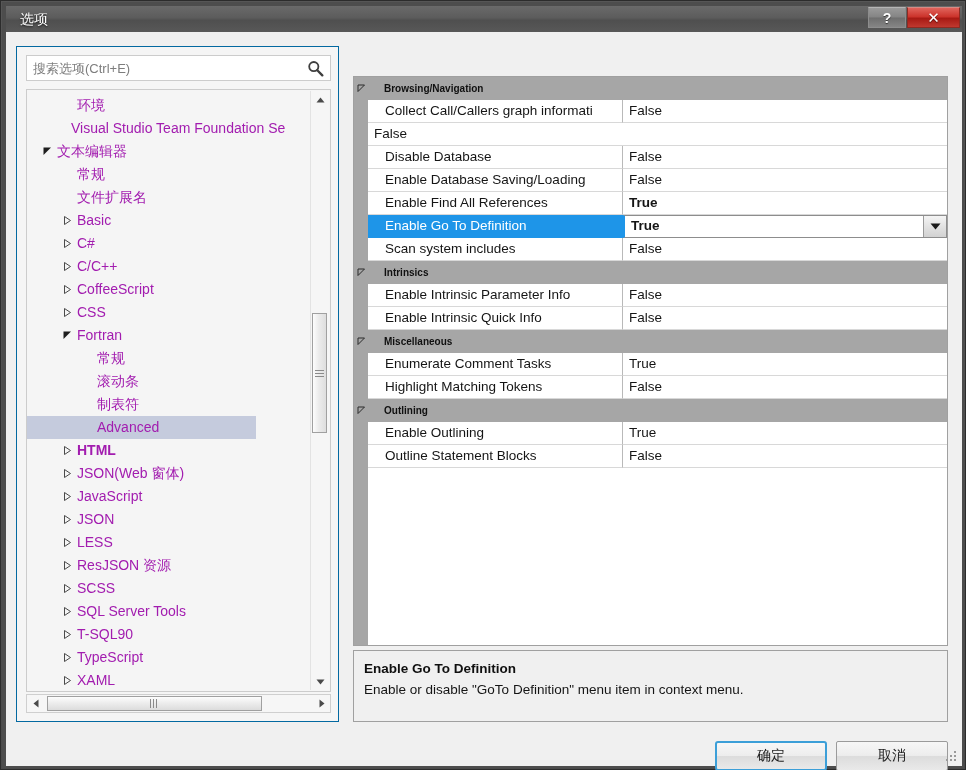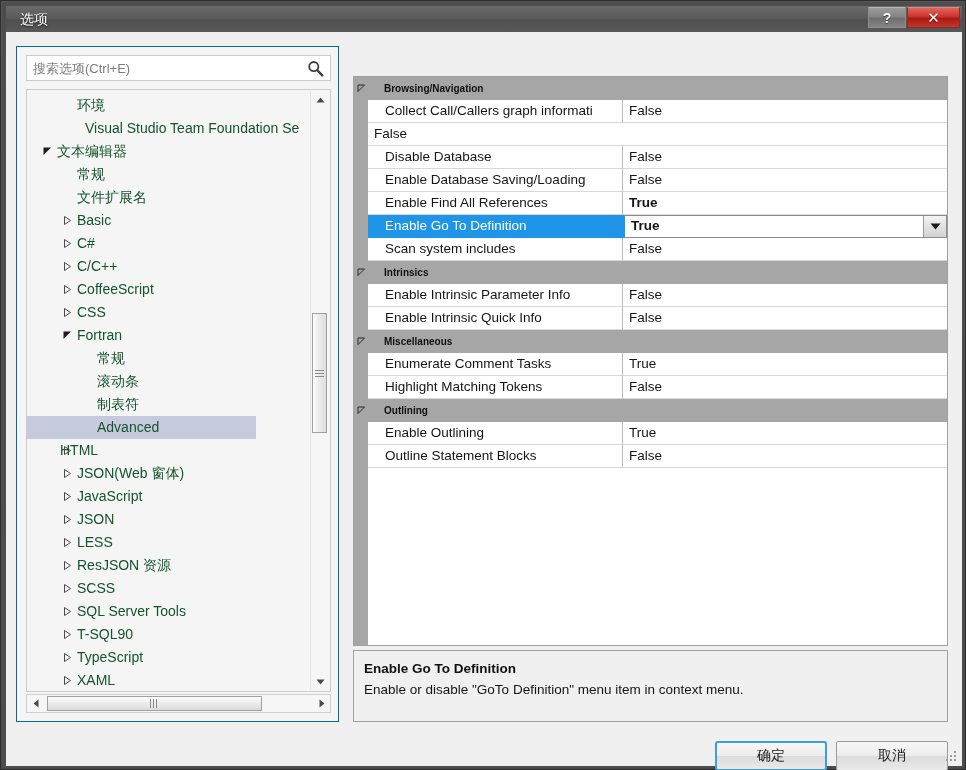--- a/index.html
+++ b/index.html
@@ -146,21 +146,21 @@
     left: 0; top: 4px;
     width: 284px;
     overflow: hidden;
   }
   .tree-item {
     position: relative;
     height: 23px;
     line-height: 23px;
     white-space: nowrap;
     font-size: 14px;
-    color: #14532d;
+    color: #a21caf;
     cursor: default;
     padding-left: 0;
   }
   .tree-item.selected {
     background: #c5cbdd;
     width: 229px;
   }
   .tree-arrow {
     position: absolute;
     left: 0;
@@ -416,21 +416,21 @@
         <input class="search-input" type="text" placeholder="搜索选项(Ctrl+E)" style="">
         <svg class="search-icon" viewBox="0 0 17 17">
           <circle cx="6.8" cy="6.6" r="4.6" fill="none" stroke="#3f3f3f" stroke-width="1.8"></circle>
           <line x1="10.3" y1="10.2" x2="15.3" y2="15.4" stroke="#3f3f3f" stroke-width="2.3" stroke-linecap="round"></line>
         </svg>
       </div>
 
       <div class="tree-frame">
         <div class="tree-list" id="tree-list">
             <div class="tree-item"><span class="tree-label" style="margin-left: 50px;">环境</span></div>
-            <div class="tree-item"><span class="tree-label" style="margin-left: 58px;">Visual Studio Team Foundation Se</span></div>
+            <div class="tree-item"><span class="tree-label" style="margin-left: 44px;">Visual Studio Team Foundation Se</span></div>
             <div class="tree-item"><span class="tree-arrow" style="left: 11px;">
                 <svg width="9" height="9" viewBox="0 0 9 9">
                   <polygon points="0.5,0.5 8,0.5 0.5,8" fill="#1e1e1e"></polygon>
                 </svg>
               </span><span class="tree-label" style="margin-left: 30px;">文本编辑器</span></div>
             <div class="tree-item"><span class="tree-label" style="margin-left: 50px;">常规</span></div>
             <div class="tree-item"><span class="tree-label" style="margin-left: 50px;">文件扩展名</span></div>
             <div class="tree-item"><span class="tree-arrow" style="left: 31px;">
                 <svg width="9" height="9" viewBox="0 0 9 9">
                   <polygon points="1.5,0.5 7.5,4.5 1.5,8.5" fill="none" stroke="#4a4a4a" stroke-width="1"></polygon>
@@ -462,21 +462,21 @@
                 </svg>
               </span><span class="tree-label" style="margin-left: 50px;">Fortran</span></div>
             <div class="tree-item"><span class="tree-label" style="margin-left: 70px;">常规</span></div>
             <div class="tree-item"><span class="tree-label" style="margin-left: 70px;">滚动条</span></div>
             <div class="tree-item"><span class="tree-label" style="margin-left: 70px;">制表符</span></div>
             <div class="tree-item selected"><span class="tree-label" style="margin-left: 70px;">Advanced</span></div>
             <div class="tree-item"><span class="tree-arrow" style="left: 31px;">
                 <svg width="9" height="9" viewBox="0 0 9 9">
                   <polygon points="1.5,0.5 7.5,4.5 1.5,8.5" fill="none" stroke="#4a4a4a" stroke-width="1"></polygon>
                 </svg>
-              </span><span class="tree-label" style="margin-left: 33px;">HTML</span></div>
+              </span><span class="tree-label" style="margin-left: 50px; font-weight: bold;">HTML</span></div>
             <div class="tree-item"><span class="tree-arrow" style="left: 31px;">
                 <svg width="9" height="9" viewBox="0 0 9 9">
                   <polygon points="1.5,0.5 7.5,4.5 1.5,8.5" fill="none" stroke="#4a4a4a" stroke-width="1"></polygon>
                 </svg>
               </span><span class="tree-label" style="margin-left: 50px;">JSON(Web 窗体)</span></div>
             <div class="tree-item"><span class="tree-arrow" style="left: 31px;">
                 <svg width="9" height="9" viewBox="0 0 9 9">
                   <polygon points="1.5,0.5 7.5,4.5 1.5,8.5" fill="none" stroke="#4a4a4a" stroke-width="1"></polygon>
                 </svg>
               </span><span class="tree-label" style="margin-left: 50px;">JavaScript</span></div>

